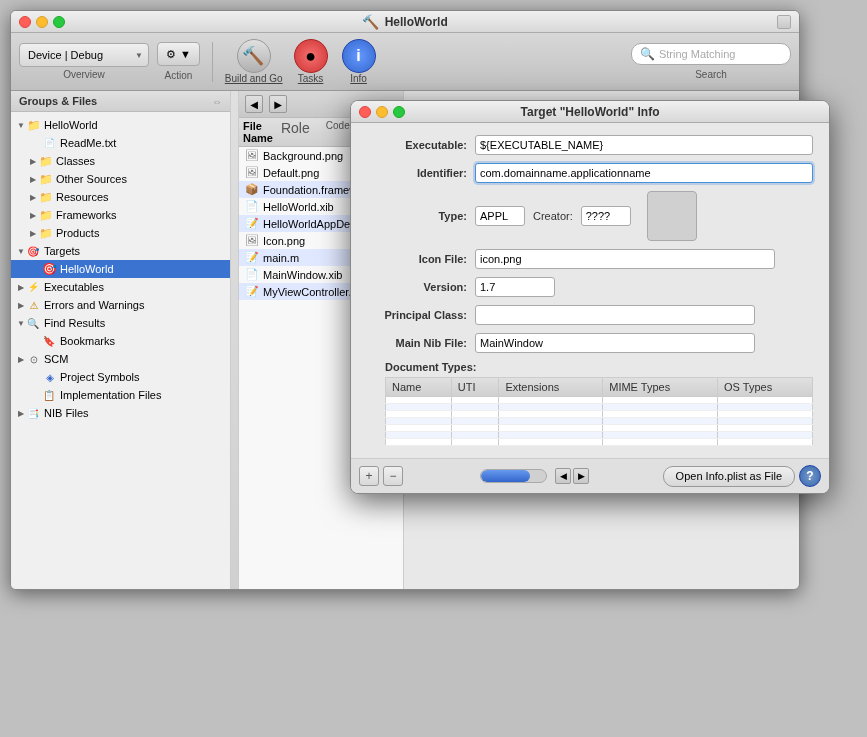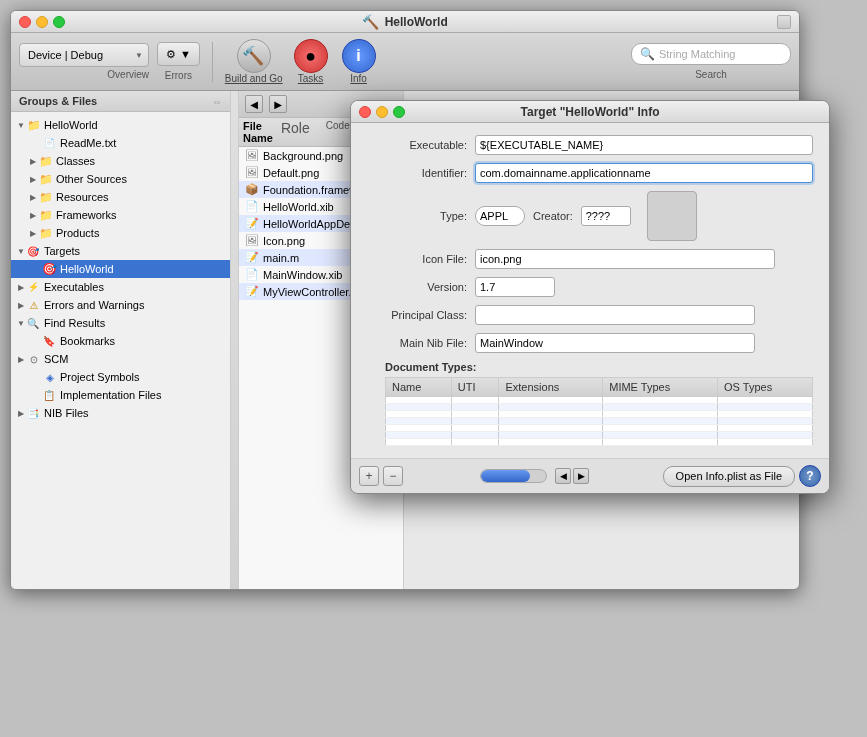--- a/index.html
+++ b/index.html
@@ -352,20 +352,21 @@
       align-items: center;
       margin-bottom: 8px;
       gap: 8px;
     }
     .form-label {
       text-align: right;
       width: 100px;
       font-size: 11px;
       color: #333;
       flex-shrink: 0;
+      font-weight: bold;
     }
     .form-input {
       flex: 1;
       height: 20px;
       border: 1px solid #aaa;
       border-radius: 3px;
       padding: 2px 4px;
       font-size: 11px;
       background: white;
       outline: none;
@@ -377,21 +378,21 @@
 
     .type-row {
       display: flex;
       align-items: center;
       gap: 8px;
     }
     .type-input-short {
       width: 50px;
       height: 20px;
       border: 1px solid #aaa;
-      border-radius: 10px;
+      border-radius: 3px;
       padding: 2px 4px;
       font-size: 11px;
       background: white;
     }
     .creator-label { font-size: 11px; color: #333; }
     .creator-input-short {
       width: 50px;
       height: 20px;
       border: 1px solid #aaa;
       border-radius: 3px;
@@ -542,36 +543,36 @@
     </div>
     <div class="window-title">
       <span class="window-title-icon">🔨</span>
       <span>HelloWorld</span>
     </div>
     <div class="resize-btn" style="position:absolute;right:8px;"></div>
   </div>
 
   <div class="toolbar">
 
-    <div style="display:flex;flex-direction:column;align-items:flex-end;gap:0;">
+    <div style="display:flex;flex-direction:column;align-items:center;gap:0;">
       <div class="select-wrapper">
         <select class="toolbar-select">
           <option>Device | Debug</option>
         </select>
         <span class="select-arrow">▼</span>
       </div>
       <div class="toolbar-section-label">Overview</div>
     </div>
 
     <div style="display:flex;flex-direction:column;align-items:center;gap:2px;">
       <div class="toolbar-action-btn">
         <span>⚙</span>
         <span>▼</span>
       </div>
-      <div class="toolbar-section-label">Errors</div>
+      <div class="toolbar-section-label">Action</div>
     </div>
 
     <div class="toolbar-sep"></div>
 
     <div class="toolbar-icon-btn">
       <div class="toolbar-icon-circle icon-build">🔨</div>
       <div class="toolbar-label">Build and Go</div>
     </div>
 
     <div class="toolbar-icon-btn">

